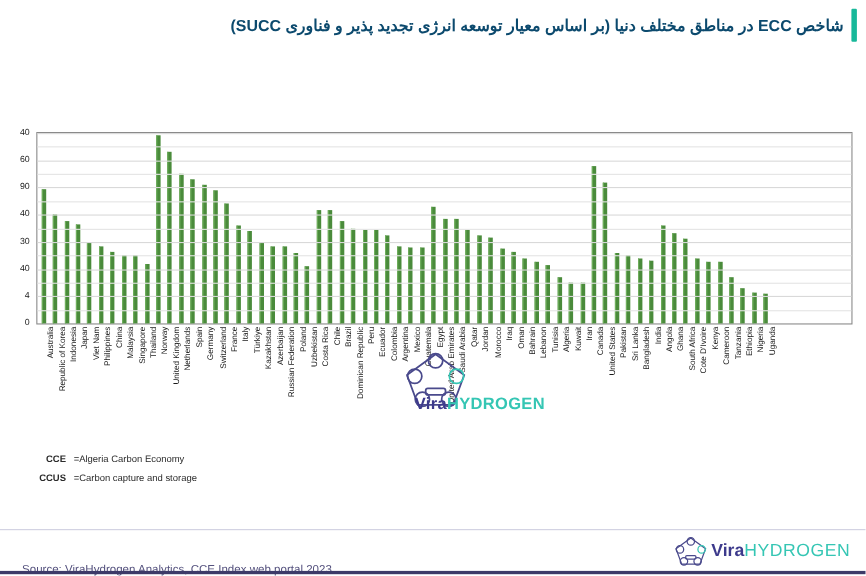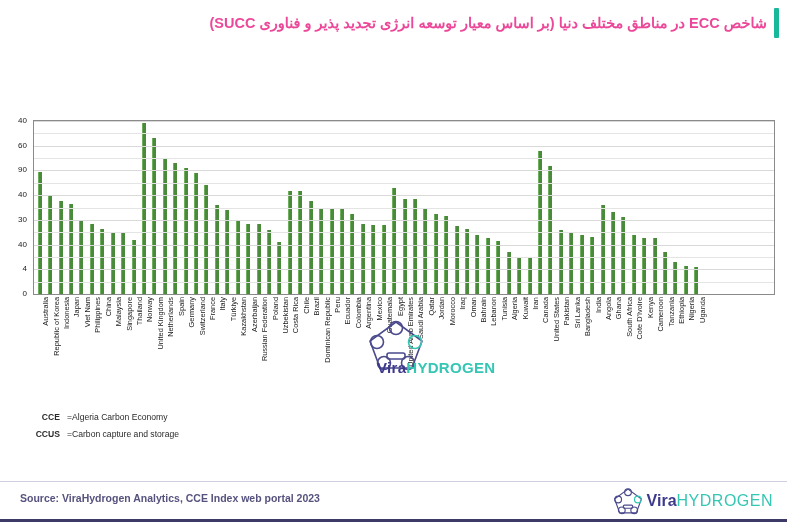--- a/index.html
+++ b/index.html
@@ -12,21 +12,21 @@
   #title-bar{
     position:absolute;left:0;top:0;width:787px;height:46px;
     display:flex;align-items:center;justify-content:flex-end;
   }
   #title-accent{
     position:absolute;right:8px;top:8px;width:5px;height:30px;
     background:#18b89a;border-radius:1px;
   }
   #title-text{
     direction:rtl;unicode-bidi:bidi-override;
-    font-size:14.5px;font-weight:bold;color:#ec4899;
+    font-size:14.5px;font-weight:bold;color:#0c4a6e;
     margin-right:20px;white-space:nowrap;letter-spacing:0px;padding-left:34px;
   }
   
   #chart-area{
     position:absolute;left:0;top:100px;width:787px;height:300px;
   }
   
   #region-row{
     position:absolute;left:33px;top:0px;height:16px;width:742px;
   }
@@ -83,21 +83,21 @@
   .note-eq{width:12px;}
   .note-val{}
   
   #footer-rule{
     position:absolute;left:0;top:481px;width:787px;height:1px;background:#cfcfe0;
   }
   #footer-rule2{
     position:absolute;left:0;top:519px;width:787px;height:3px;background:#3d3a68;
   }
   #source{
-    position:absolute;left:20px;top:492px;font-size:10.5px;color:#55527e;font-weight:bold;
+    position:absolute;left:20px;top:512px;font-size:10.5px;color:#55527e;
   }
   #logo{
     position:absolute;right:14px;top:486px;height:30px;display:flex;align-items:center;
   }
   #logo-text{font-size:16px;font-weight:bold;margin-left:4px;white-space:nowrap;}
   .lg-vira{color:#3d3a8c;}
   .lg-hyd{color:#35c6b4;font-weight:400;letter-spacing:0.5px;}
 </style>
 </head>
 <body>

